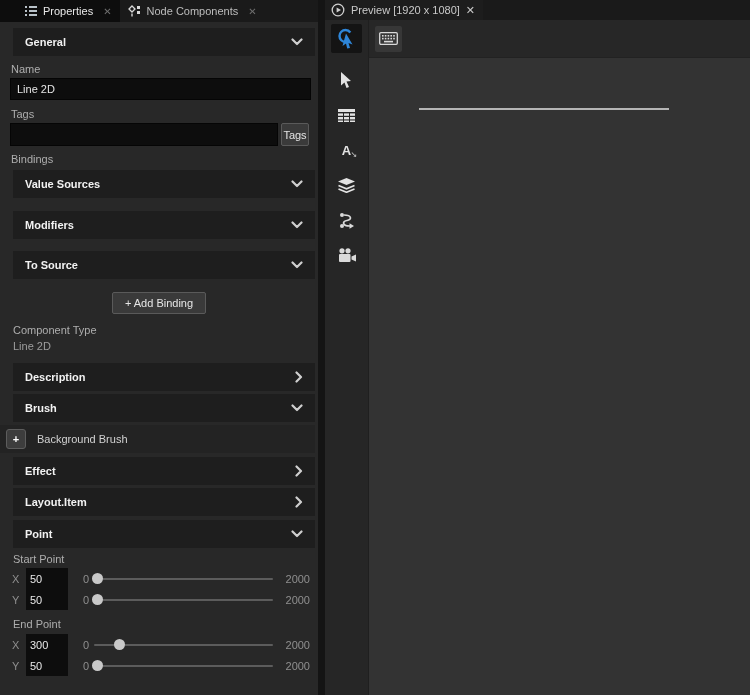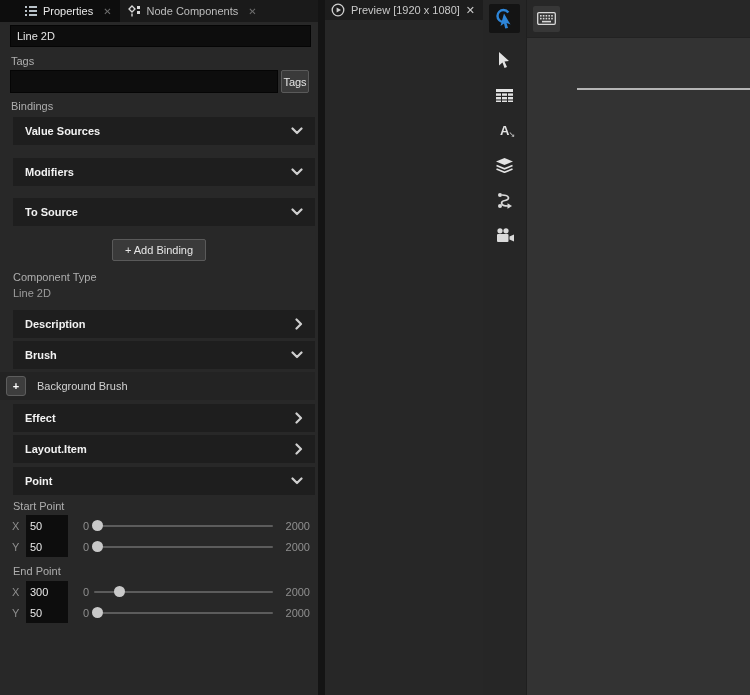--- a/index.html
+++ b/index.html
@@ -71,21 +71,21 @@
 
   
   .mt3{margin-top:3px}.mt4{margin-top:4px}.mt5{margin-top:5px}.mt6{margin-top:6px}
   .mt7{margin-top:7px}.mt8{margin-top:8px}.mt10{margin-top:10px}.mt11{margin-top:11px}
   .mt12{margin-top:12px}.mt13{margin-top:13px}
 
   
   .v-divider { width:7px; height:695px; background:#141414; flex:none; }
 
   
-  .right-panel { flex:1; height:695px; display:flex; flex-direction:row; background:#272727; }
+  .right-panel { flex:1; height:695px; display:flex; flex-direction:column; background:#272727; }
   .rp-tabbar { height:20px; background:#1a1a1a; display:flex; flex:none; }
   .rp-tab { display:flex; align-items:center; gap:6px; padding:0 8px 0 6px; background:#1d1d1d; color:#c9c9c9; }
   .rp-body { flex:1; display:flex; min-height:0; }
   .tool-strip { width:43px; background:#262626; flex:none; display:flex; flex-direction:column; align-items:center; }
   .click-btn { width:31px; height:29px; margin-top:4px; background:#141414; border-radius:2px; display:flex; align-items:center; justify-content:center; }
   .strip-icons { display:flex; flex-direction:column; align-items:center; gap:17px; margin-top:18px; }
   .strip-icons .tool { width:18px; height:18px; display:flex; align-items:center; justify-content:center; }
   .text-tool-glyph { color:#e3e3e3; font-weight:bold; font-size:13px; position:relative; }
   .text-tool-glyph .mini { position:absolute; right:-6px; bottom:-1px; font-size:8px; font-weight:normal; color:#cfcfcf; }
   .rp-main { flex:1; display:flex; flex-direction:column; min-width:0; }
@@ -120,21 +120,28 @@
         <rect x="9" y="6" width="3" height="3" fill="#d8d8d8"></rect>
         <rect x="3.3" y="8.5" width="1.4" height="3" fill="#d8d8d8"></rect>
       </svg>
       <span>Node Components</span>
       <span class="close-x">✕</span>
     </div>
   </div>
 
   <div class="lp-content">
 
-
+    <div class="section-header mt6">
+      <span>General</span>
+      <svg class="chev" width="12" height="8" viewBox="0 0 12 8">
+        <polyline points="1.5,1.5 6,6 10.5,1.5" fill="none" stroke="#cfcfcf" stroke-width="2.2" stroke-linecap="round" stroke-linejoin="round"></polyline>
+      </svg>
+    </div>
+
+    <div class="field-label mt7">Name</div>
     <div class="text-input mt3">
       <span>Line 2D</span>
     </div>
 
     <div class="field-label mt8">Tags</div>
     <div class="tags-row mt3">
       <div class="text-input">
         <span></span>
       </div>
       <div class="small-btn">

